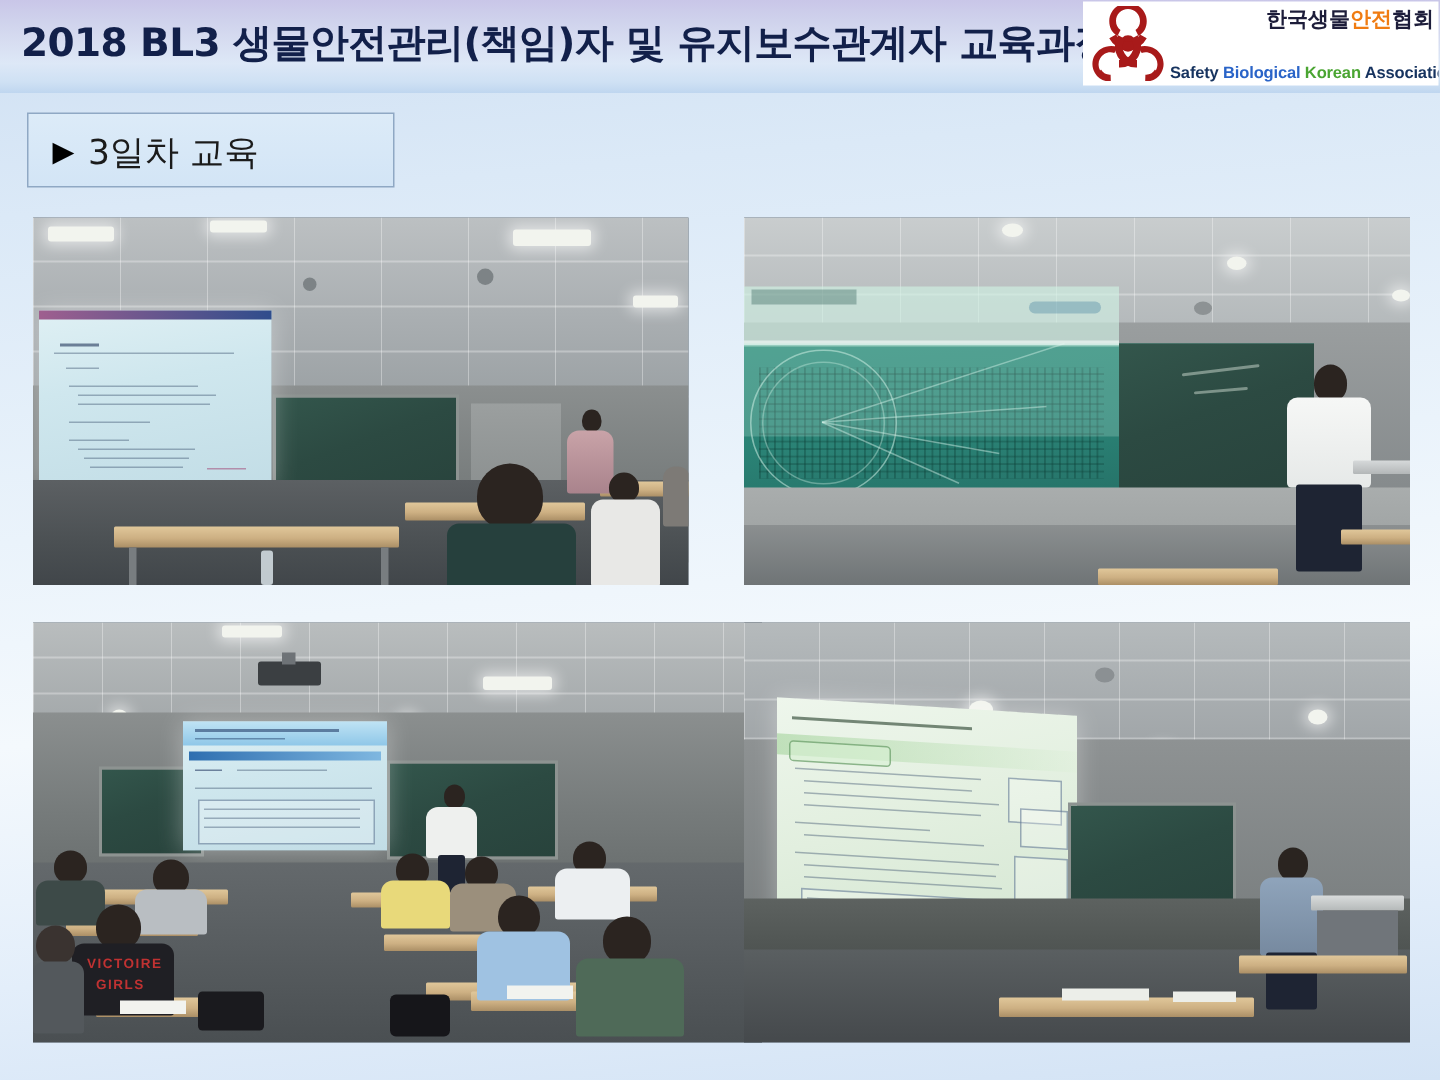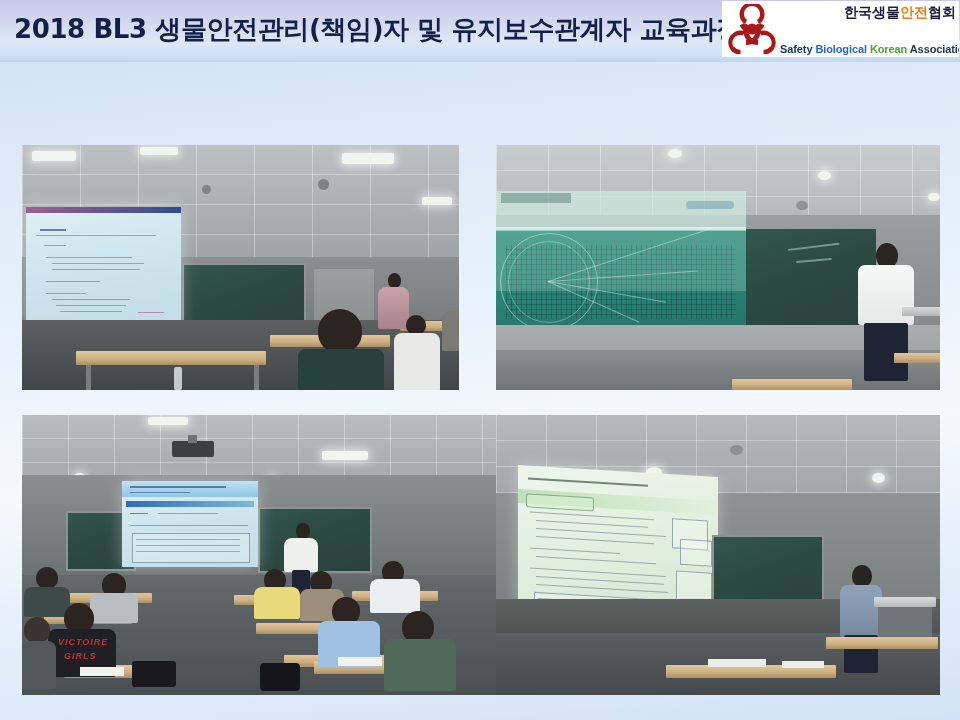--- a/index.html
+++ b/index.html
@@ -126,21 +126,21 @@
   }
 
   
   .photo {
     position: absolute;
     overflow: hidden;
     background: #55606a;
   }
   .ph1 { left: 22px;  top: 145px; width: 437px; height: 245px; }
   .ph2 { left: 496px; top: 145px; width: 444px; height: 245px; }
-  .ph3 { left: 22px;  top: 415px; width: 486px; height: 280px; font-style: italic; }
+  .ph3 { left: 22px;  top: 415px; width: 486px; height: 280px; }
   .ph4 { left: 496px; top: 415px; width: 444px; height: 280px; }
 
   .scene { position: absolute; inset: 0; }
 
   
   .ceiling {
     position: absolute; left: 0; top: 0; width: 100%;
     background: linear-gradient(180deg, #bcc0c2 0%, #a9aeb1 55%, #9aa0a3 100%);
   }
   .ceil-grid {
@@ -271,20 +271,23 @@
         <path d="M62 72a18 18 0 0 1-16-28l-9-5a28 28 0 0 0 25 43z"></path>
       </g>
     </svg>
 
     <div class="logo-kr"><span class="d">한국생물</span><span class="o">안전</span><span class="d">협회</span></div>
 
 
     <div class="logo-tag"><span class="c1">Safety </span><span class="c2">Biological </span><span class="c3">Korean </span><span class="c4">Association</span></div>
   </div>
 
+  <div class="subtitle-box">
+    <div class="subtitle-inner"><span class="subtitle-arrow">▶</span><span>3일차 교육</span></div>
+  </div>
 
   <div class="photo ph1">
     <div class="scene">
       <div class="ceiling" style="height:125px;">
         <div class="ceil-grid"></div>
       </div>
       <div class="light" style="left:10px;  top:6px;  width:44px; height:10px;"></div>
       <div class="light" style="left:118px; top:2px;  width:38px; height:8px;"></div>
       <div class="light" style="left:320px; top:8px;  width:52px; height:11px;"></div>
       <div class="light" style="left:400px; top:52px; width:30px; height:8px;"></div>

